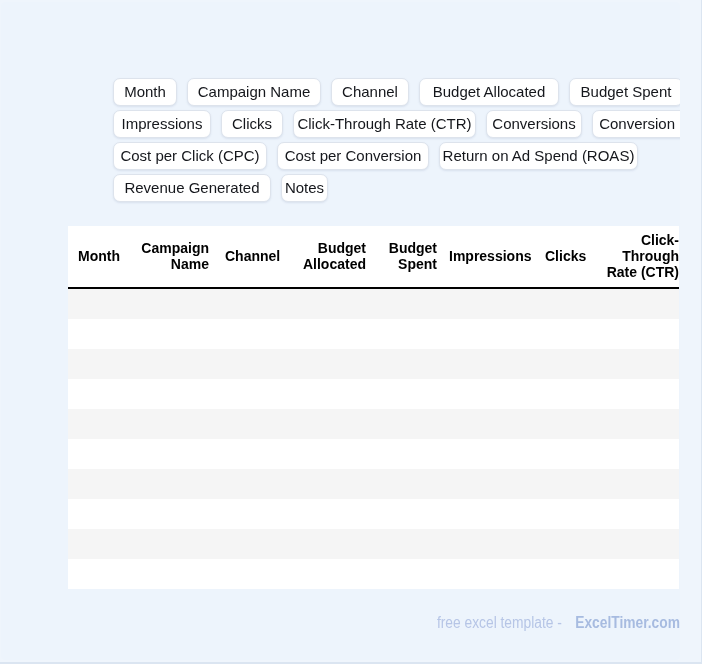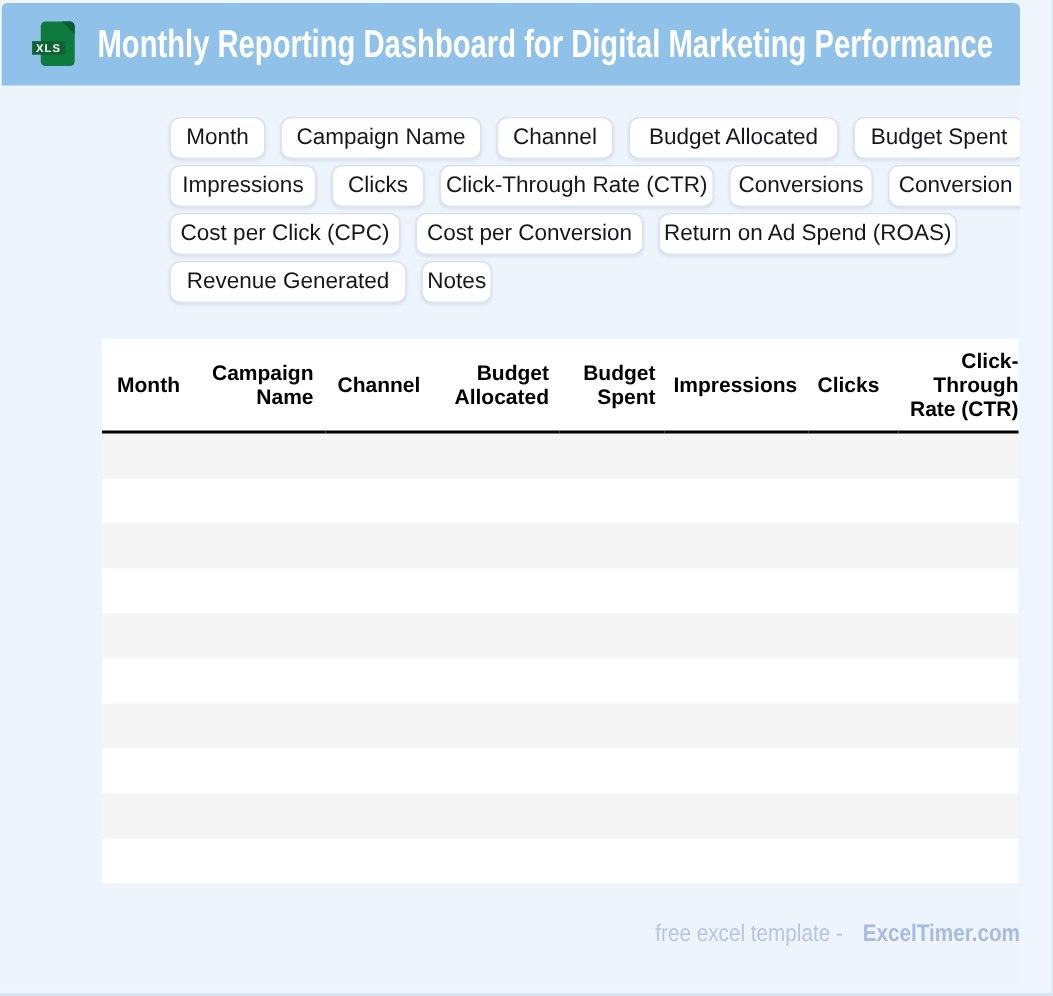--- a/index.html
+++ b/index.html
@@ -34,29 +34,20 @@
   .tr6{text-align:right;padding-right:6px;}
   .foot{position:absolute;right:0px;top:612px;font-size:16px;color:#b6c5e6;white-space:nowrap;
         transform:scaleX(0.862);transform-origin:100% 50%;}
   .foot b{color:#a7bbe0;margin-left:11px;}
   .edge-r{position:absolute;right:0;top:0;width:1.5px;height:664px;background:#dbe5f1;}
   .edge-b{position:absolute;left:0;bottom:0;width:702px;height:2px;background:#dbe5f1;}
 </style>
 </head>
 <body>
 <div class="card">
-  <div class="hdr">
-    <svg class="ico" width="30" height="31" viewBox="0 0 30 31">
-      <rect x="6.2" y="0.4" width="22.6" height="29.6" rx="3" fill="#0e7b3e"></rect>
-      <path d="M20.2 0.4 h5.6 a3 3 0 0 1 3 3 v5.6 z" fill="#0a5c2f"></path>
-      <rect x="0.4" y="13.4" width="22.1" height="9.1" fill="#0d6334"></rect>
-      <text x="11.4" y="20.6" font-family="Liberation Sans, sans-serif" font-size="7.5" font-weight="bold" fill="#ffffff" text-anchor="middle" letter-spacing="0.7">XLS</text>
-    </svg>
-    <div class="ttl">Monthly Reporting Dashboard for Digital Marketing Performance</div>
-  </div>
   <div class="pills">
     <span class="pill" style="width:64px">Month</span><span class="pill" style="width:134px">Campaign Name</span><span class="pill" style="width:78px">Channel</span><span class="pill" style="width:140px">Budget Allocated</span><span class="pill" style="width:114px">Budget Spent</span>
     <span class="pill" style="width:98px">Impressions</span><span class="pill" style="width:62px">Clicks</span><span class="pill" style="width:183px">Click-Through Rate (CTR)</span><span class="pill" style="width:96px">Conversions</span><span class="pill" style="width:126px">Conversion Rate</span>
     <span class="pill" style="width:154px">Cost per Click (CPC)</span><span class="pill" style="width:152px">Cost per Conversion</span><span class="pill" style="width:199px">Return on Ad Spend (ROAS)</span>
     <span class="pill" style="width:158px">Revenue Generated</span><span class="pill" style="width:47px">Notes</span>
   </div>
   <div class="tblwrap">
     <table>
       <colgroup>
         <col style="width:70px">

